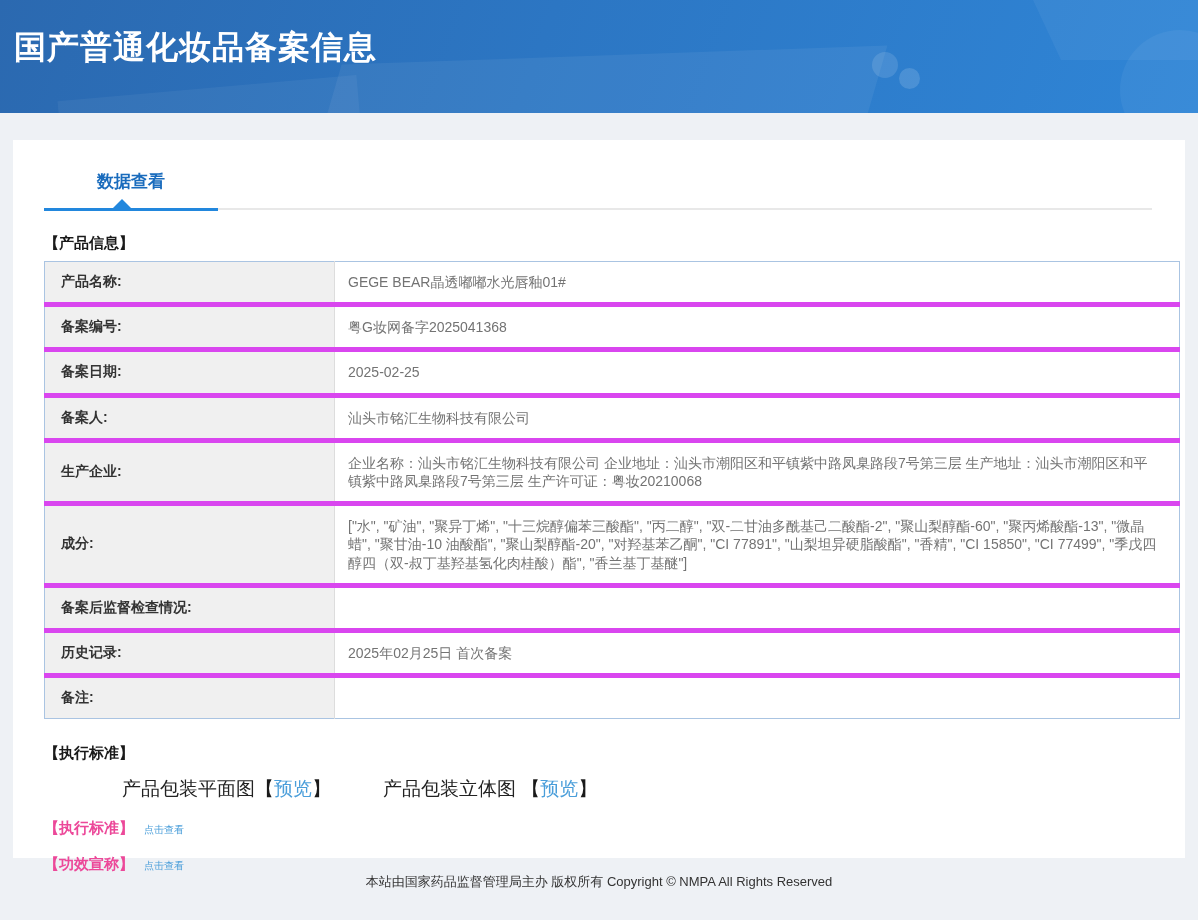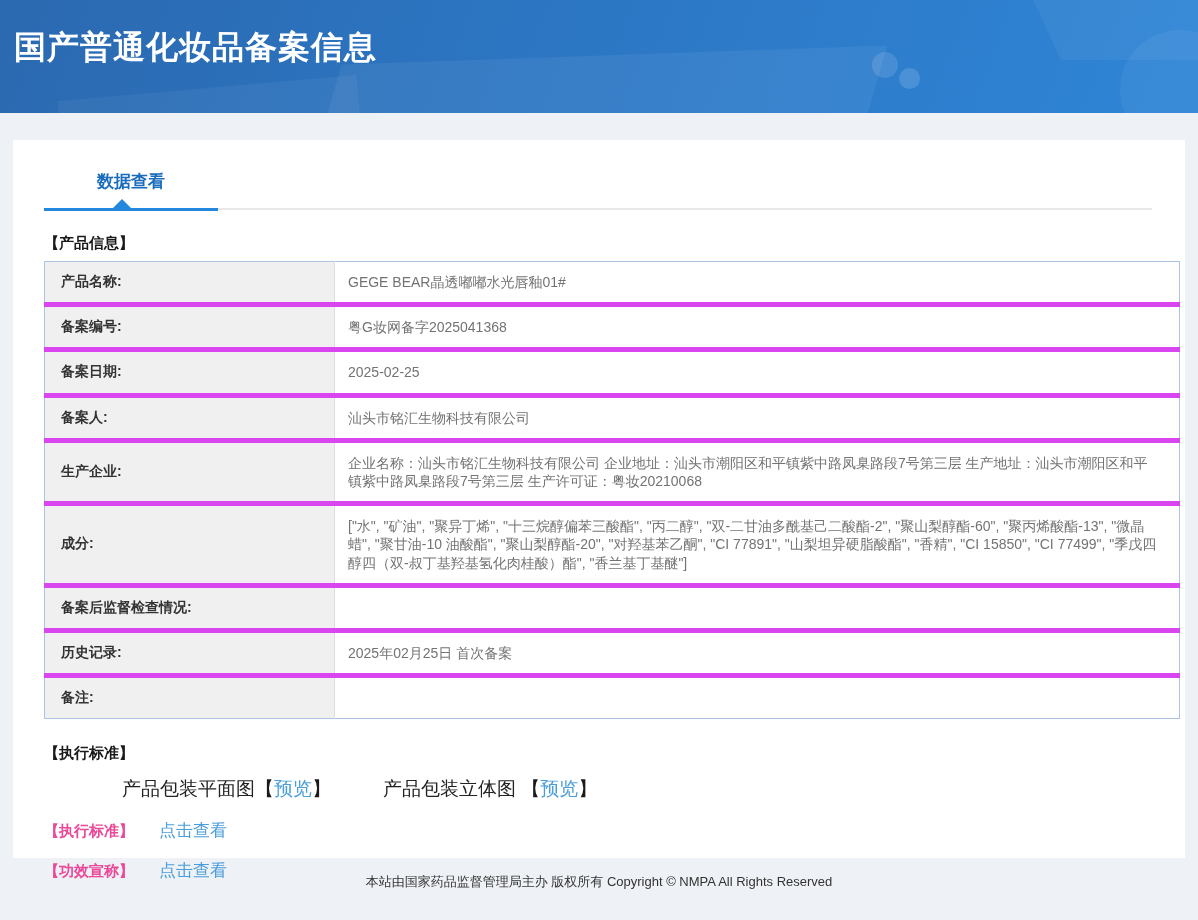--- a/index.html
+++ b/index.html
@@ -70,21 +70,21 @@
   tr.info-row + tr.info-row td { border-top:5px solid #d946ef; }
   
   .pack-section { margin-top:25px; }
   .pack-line { margin:13px 0 0 78px; font-size:19px; color:#222; }
   .pack-item { display:inline-block; }
   .pack-item:first-child { margin-right:52px; }
   .bracket { color:#1a1a1a; }
   a.link { color:#4a9eda; text-decoration:none; cursor:pointer; }
   .std-line { margin-top:17px; font-size:15px; }
   .std-label { font-weight:bold; color:#ec4899;text-align:center; }
-  .std-line a.link { font-size:17px; margin-left:25px; }
+  .std-line a.link { font-size:10px; margin-left:10px; }
   
   .footer { text-align:center; padding-top:15px; font-size:13px; color:#333; }
 </style>
 </head>
 <body>
 
 <div class="banner">
   <div class="deco deco-poly1"></div>
   <div class="deco deco-poly2"></div>
   <div class="deco deco-poly3"></div>

